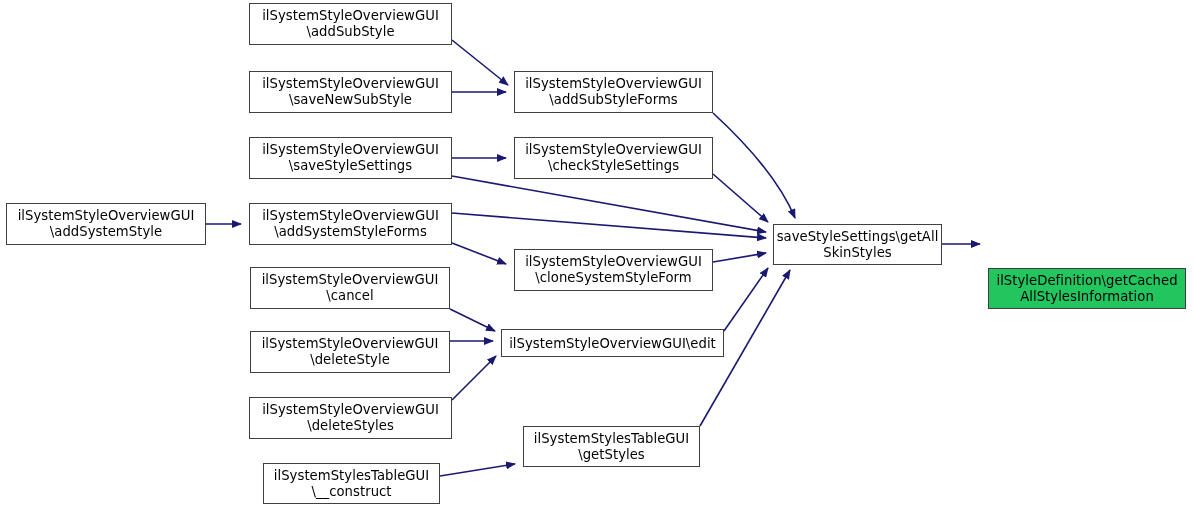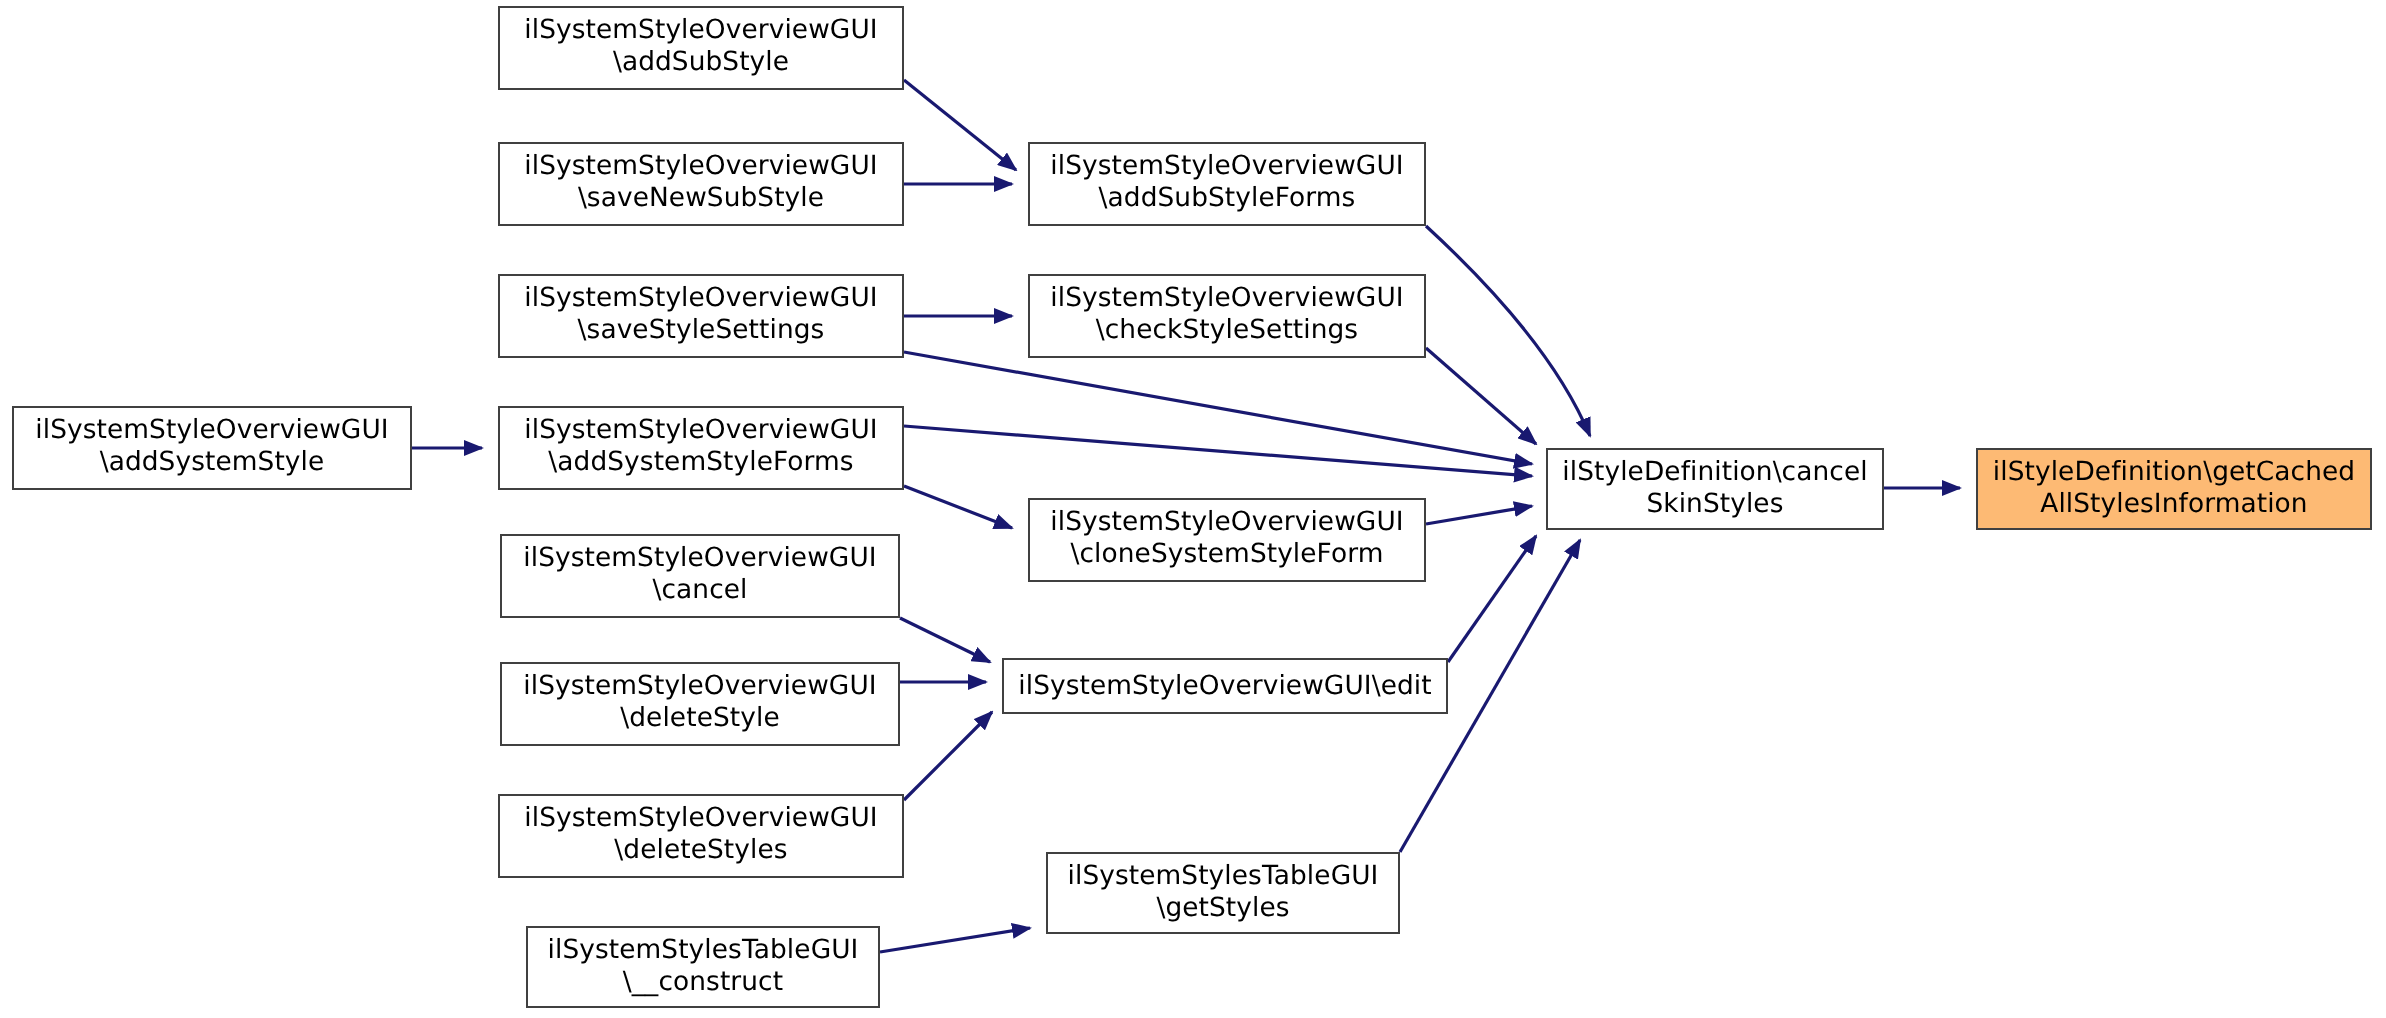--- a/index.html
+++ b/index.html
@@ -35,22 +35,23 @@
     line-height: 16px;
     text-align: center;
     display: flex;
     align-items: center;
     justify-content: center;
     white-space: pre-line;
     letter-spacing: 0.05px;
     z-index: 2;
   }
   .node.highlight {
-    background: #fdba74;
+    background: #22c55e;
     border-color: #404040;
+    margin-top: 44px;
   }
   .node.single {
     line-height: 15px;
   }
 </style>
 </head>
 <body>
 
 <div id="canvas">
 
@@ -89,21 +90,21 @@
       <div class="node" style="left: 514px; top: 71px; width: 199px; height: 42px;">ilSystemStyleOverviewGUI
 \addSubStyleForms</div>
       <div class="node" style="left: 249px; top: 137px; width: 203px; height: 42px;">ilSystemStyleOverviewGUI
 \saveStyleSettings</div>
       <div class="node" style="left: 514px; top: 137px; width: 199px; height: 42px;">ilSystemStyleOverviewGUI
 \checkStyleSettings</div>
       <div class="node" style="left: 6px; top: 203px; width: 200px; height: 42px;">ilSystemStyleOverviewGUI
 \addSystemStyle</div>
       <div class="node" style="left: 249px; top: 203px; width: 203px; height: 42px;">ilSystemStyleOverviewGUI
 \addSystemStyleForms</div>
-      <div class="node" style="left: 773px; top: 224px; width: 169px; height: 41px;">ilStyleDefinition\cancel
+      <div class="node" style="left: 773px; top: 224px; width: 169px; height: 41px;">saveStyleSettings\getAll
 SkinStyles</div>
       <div class="node highlight" style="left: 988px; top: 224px; width: 198px; height: 41px;">ilStyleDefinition\getCached
 AllStylesInformation</div>
       <div class="node" style="left: 514px; top: 249px; width: 199px; height: 42px;">ilSystemStyleOverviewGUI
 \cloneSystemStyleForm</div>
       <div class="node" style="left: 250px; top: 267px; width: 200px; height: 42px;">ilSystemStyleOverviewGUI
 \cancel</div>
       <div class="node single" style="left: 501px; top: 329px; width: 223px; height: 28px;">ilSystemStyleOverviewGUI\edit</div>
       <div class="node" style="left: 250px; top: 331px; width: 200px; height: 42px;">ilSystemStyleOverviewGUI
 \deleteStyle</div>

